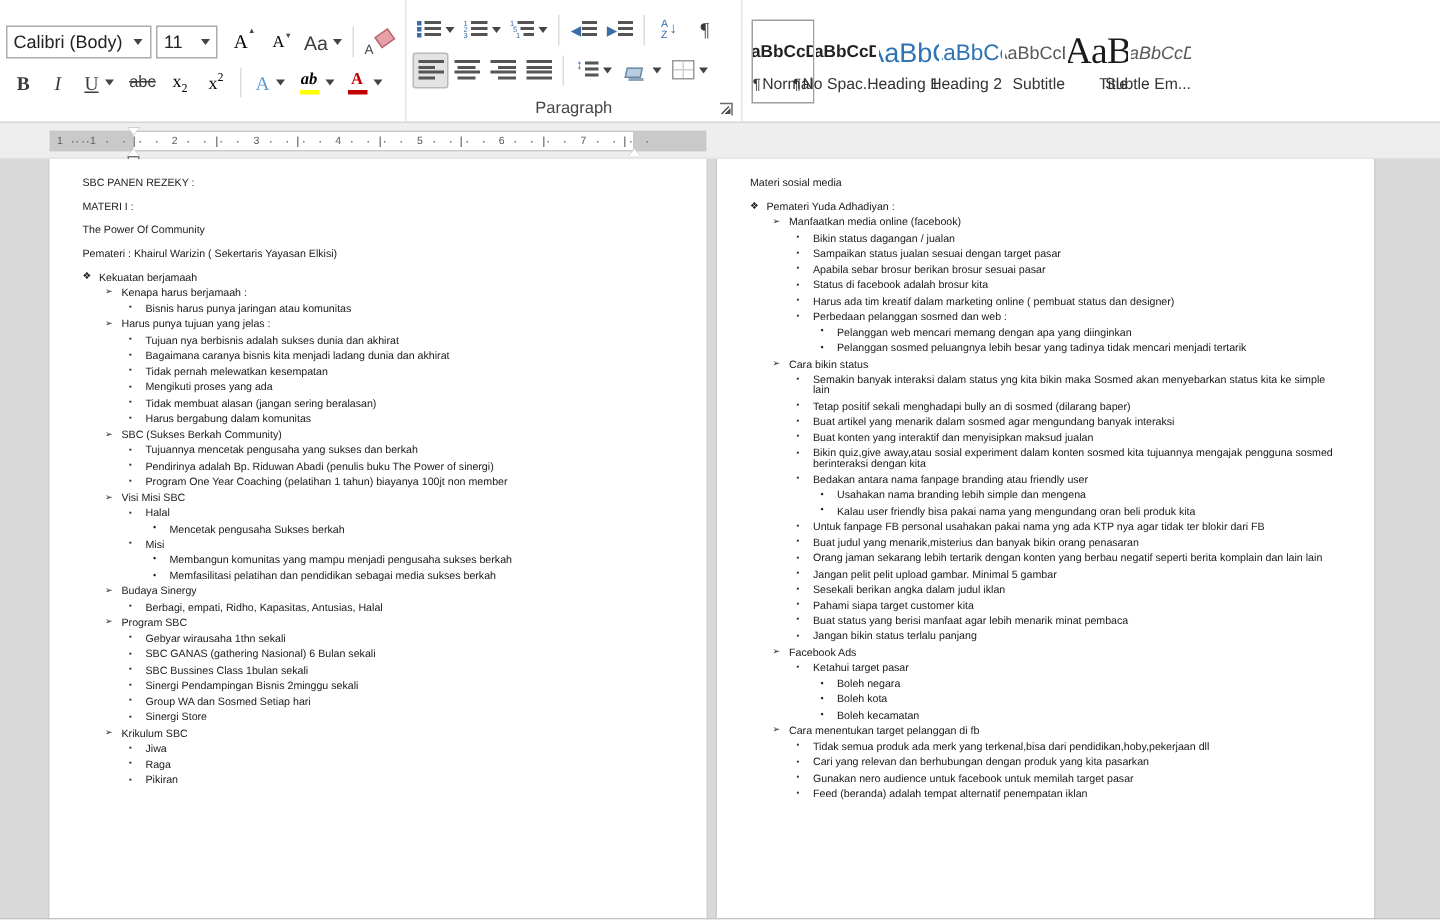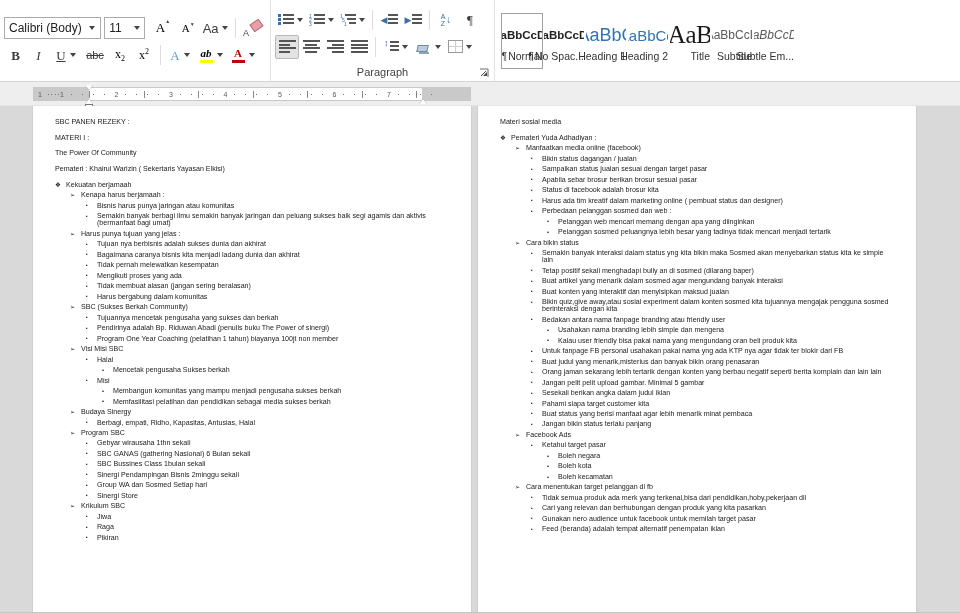--- a/index.html
+++ b/index.html
@@ -459,29 +459,29 @@
           <span class="style-name">Heading 1</span>
         </div>
         <div class="style-item">
           <span class="style-preview">
             <span class="sp-h2">AaBbCcl</span>
           </span>
           <span class="style-name">Heading 2</span>
         </div>
         <div class="style-item">
           <span class="style-preview">
-            <span class="sp-title">AaB</span>
-          </span>
-          <span class="style-name">Title</span>
+            <span class="sp-subtitle">AaBbCcD</span>
+          </span>
+          <span class="style-name">Subtitle</span>
         </div>
         <div class="style-item">
           <span class="style-preview">
-            <span class="sp-subtitle">AaBbCcD</span>
-          </span>
-          <span class="style-name">Subtitle</span>
+            <span class="sp-title">AaB</span>
+          </span>
+          <span class="style-name">Title</span>
         </div>
         <div class="style-item">
           <span class="style-preview">
             <span class="sp-subtle">AaBbCcDc</span>
           </span>
           <span class="style-name">Subtle Em...</span>
         </div>
       </div>
     </div>
   </div>
@@ -559,24 +559,20 @@
           <span class="txt">Kekuatan berjamaah</span>
         </div>
         <div class="line bl l2">
           <span class="bullet">➢</span>
           <span class="txt">Kenapa harus berjamaah :</span>
         </div>
         <div class="line bl l3">
           <span class="bullet">▪</span>
           <span class="txt">Bisnis harus punya jaringan atau komunitas</span>
         </div>
-        <div class="line bl l3">
-          <span class="bullet">▪</span>
-          <span class="txt">Semakin banyak berbagi ilmu semakin banyak jaringan dan peluang sukses baik segi agamis dan aktivis (bermanfaat bagi umat)</span>
-        </div>
         <div class="line bl l2">
           <span class="bullet">➢</span>
           <span class="txt">Harus punya tujuan yang jelas :</span>
         </div>
         <div class="line bl l3">
           <span class="bullet">▪</span>
           <span class="txt">Tujuan nya berbisnis adalah sukses dunia dan akhirat</span>
         </div>
         <div class="line bl l3">
           <span class="bullet">▪</span>

